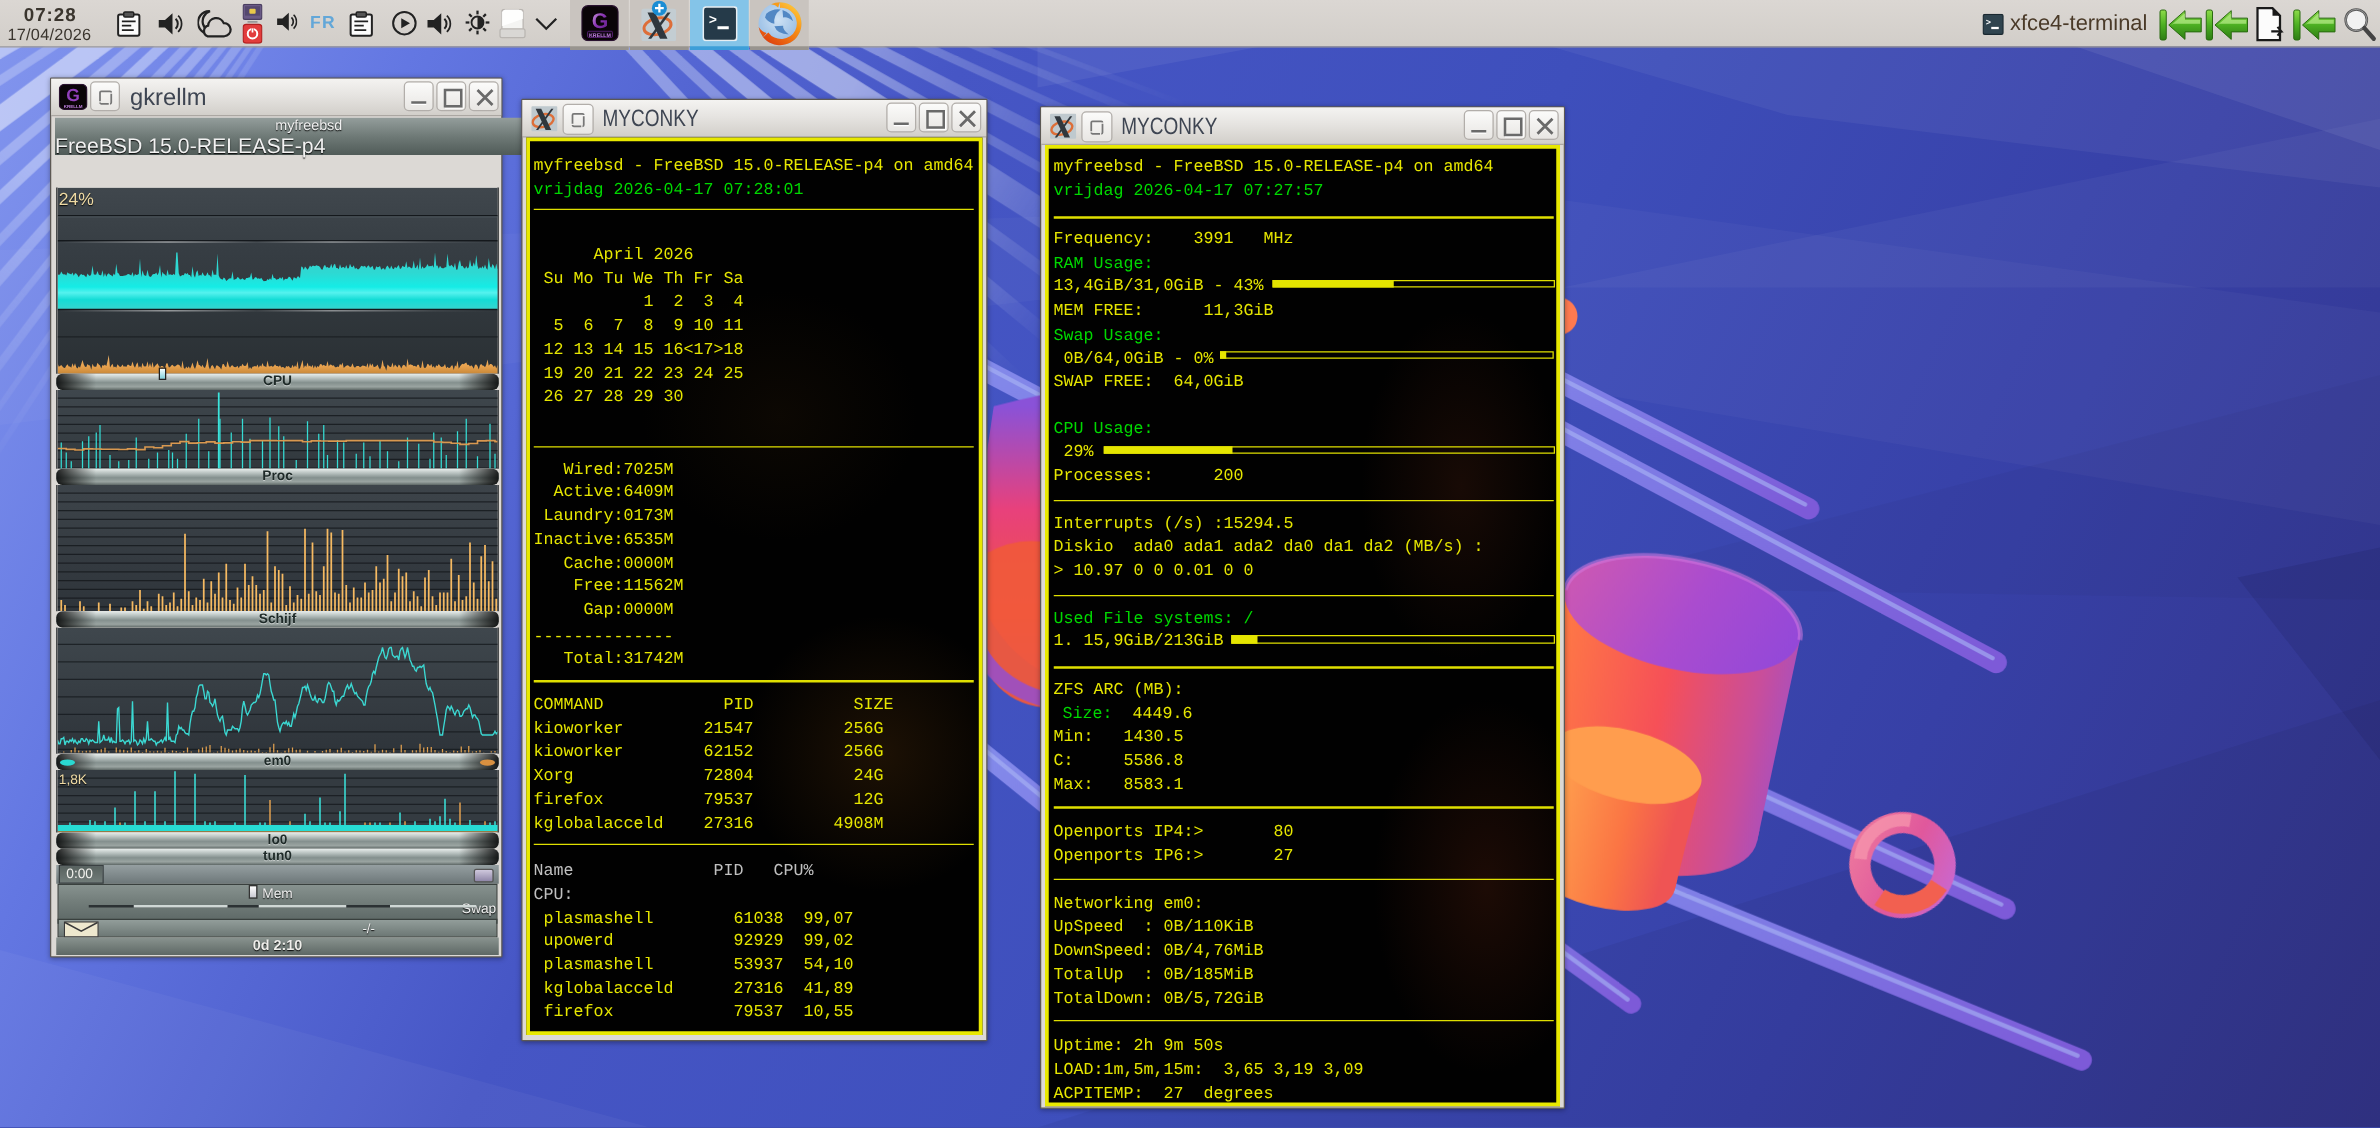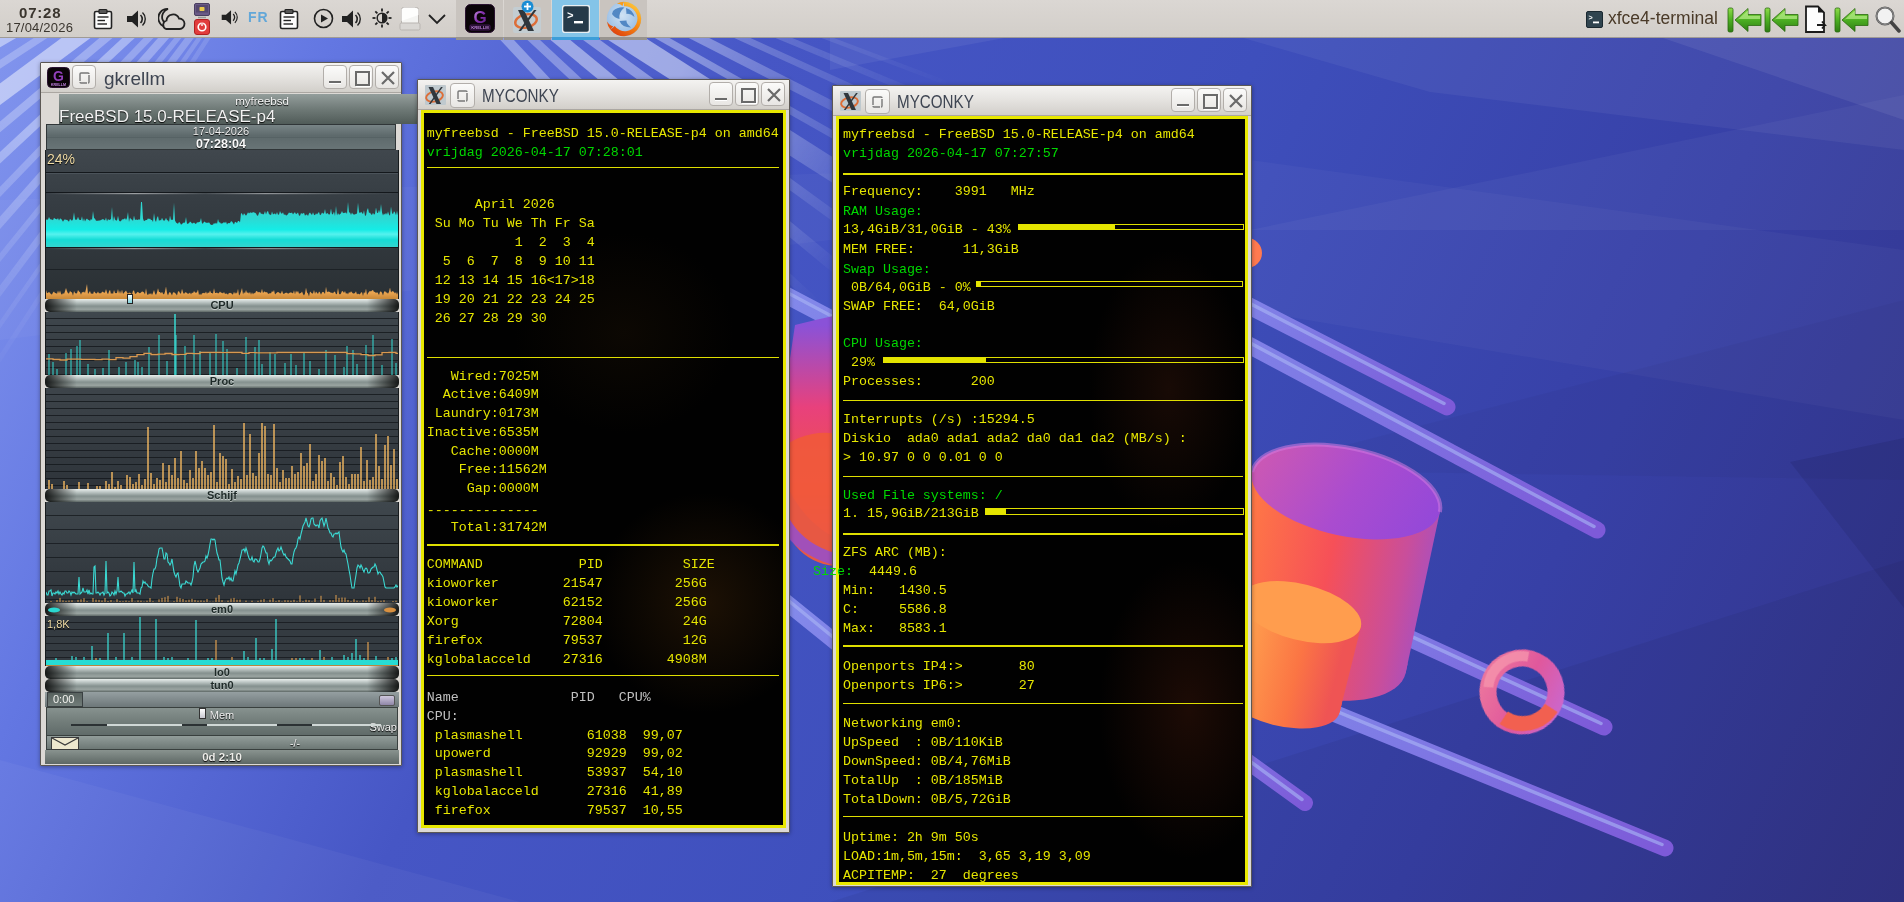--- a/index.html
+++ b/index.html
@@ -169,27 +169,23 @@
   <div class="tbtn" style="right:54px">
           <div class="gly-min"></div>
         </div>
   <div class="tbtn" style="right:28px">
           <div class="gly-max"></div>
         </div>
   <div class="tbtn" style="right:2px"><svg width="24" height="24">
             <path d="M 6,6 L 18,18 M 18,6 L 6,18" stroke="#6a6a6a" stroke-width="2.2"></path>
           </svg></div>
 </div>
-<div style="position:absolute;left:18px;top:31px;width:406px;height:30px;background:linear-gradient(180deg,#949e9c 0%,#6f7a77 50%,#505b58 100%)">
+<div style="position:absolute;left:3px;top:31px;width:406px;height:30px;background:linear-gradient(180deg,#949e9c 0%,#6f7a77 50%,#505b58 100%)">
   <div style="text-align:center;font-size:11.5px;color:#f2f2f2;text-shadow:0 1px 1px #000;padding-top:1px">myfreebsd</div>
   <div style="font-size:17px;color:#f2f2f2;text-shadow:0 1px 1px #000">FreeBSD 15.0-RELEASE-p4</div>
-</div>
-<div style="position:absolute;left:5px;top:61px;width:350px;height:26px;background:linear-gradient(180deg,#788486 0%,#5d696b 45%,#687476 100%);border:1px solid #303638;box-sizing:border-box">
-  <div style="text-align:center;font-size:11px;color:#f0f0f0;text-shadow:0 1px 1px #000;border-bottom:1px solid rgba(73,84,86,0.35);padding-top:0px;height:12px;line-height:12px">17-04-2026</div>
-  <div style="text-align:center;font-size:12.5px;font-weight:bold;color:#fafafa;text-shadow:0 1px 1px #000;height:12px;line-height:12px">07:28:04</div>
 </div>
 <div class="gchart" style="top:87px;height:149px"><svg width="354" height="149" viewBox="0 0 354 149">
 <defs>
 <linearGradient id="cbg" x1="0" y1="0" x2="0" y2="1">
 <stop offset="0" stop-color="#40474d"></stop>
               <stop offset="0.35" stop-color="#363d43"></stop>
               <stop offset="1" stop-color="#2a3034"></stop>
             </linearGradient>
 <linearGradient id="cyang" x1="0" y1="0" x2="0" y2="1">
 <stop offset="0.35" stop-color="#2ed8d2"></stop>
@@ -760,21 +756,21 @@
       <div class="cl" style="left:842.9px;top:297.2px"><span class="y">SWAP FREE:  64,0GiB</span></div>
       <div class="cl" style="left:842.9px;top:334.0px"><span class="g">CPU Usage:</span></div>
       <div class="cl" style="left:842.9px;top:353.3px"><span class="y"> 29%</span></div>
       <div class="cl" style="left:842.9px;top:371.7px"><span class="y">Processes:      200</span></div>
       <div class="cl" style="left:842.9px;top:409.9px"><span class="y">Interrupts (/s) :15294.5</span></div>
       <div class="cl" style="left:842.9px;top:429.2px"><span class="y">Diskio  ada0 ada1 ada2 da0 da1 da2 (MB/s) :</span></div>
       <div class="cl" style="left:842.9px;top:448.0px"><span class="y">&gt; 10.97 0 0 0.01 0 0</span></div>
       <div class="cl" style="left:842.9px;top:485.8px"><span class="g">Used File systems: /</span></div>
       <div class="cl" style="left:842.9px;top:504.4px"><span class="y">1. 15,9GiB/213GiB</span></div>
       <div class="cl" style="left:842.9px;top:543.2px"><span class="y">ZFS ARC (MB):</span></div>
-      <div class="cl" style="left:813px;top:562.0px"><span class="g">Size:</span><span class="y">  4449.6</span></div>
+      <div class="cl" style="left:850px;top:562.0px"><span class="g">Size:</span><span class="y">  4449.6</span></div>
       <div class="cl" style="left:842.9px;top:581.2px"><span class="y">Min:   1430.5</span></div>
       <div class="cl" style="left:842.9px;top:599.9px"><span class="y">C:     5586.8</span></div>
       <div class="cl" style="left:842.9px;top:619.1px"><span class="y">Max:   8583.1</span></div>
       <div class="cl" style="left:842.9px;top:657.0px"><span class="y">Openports IP4:&gt;       80</span></div>
       <div class="cl" style="left:842.9px;top:676.2px"><span class="y">Openports IP6:&gt;       27</span></div>
       <div class="cl" style="left:842.9px;top:713.7px"><span class="y">Networking em0:</span></div>
       <div class="cl" style="left:842.9px;top:732.9px"><span class="y">UpSpeed  : 0B/110KiB</span></div>
       <div class="cl" style="left:842.9px;top:752.1px"><span class="y">DownSpeed: 0B/4,76MiB</span></div>
       <div class="cl" style="left:842.9px;top:770.9px"><span class="y">TotalUp  : 0B/185MiB</span></div>
       <div class="cl" style="left:842.9px;top:790.0px"><span class="y">TotalDown: 0B/5,72GiB</span></div>

